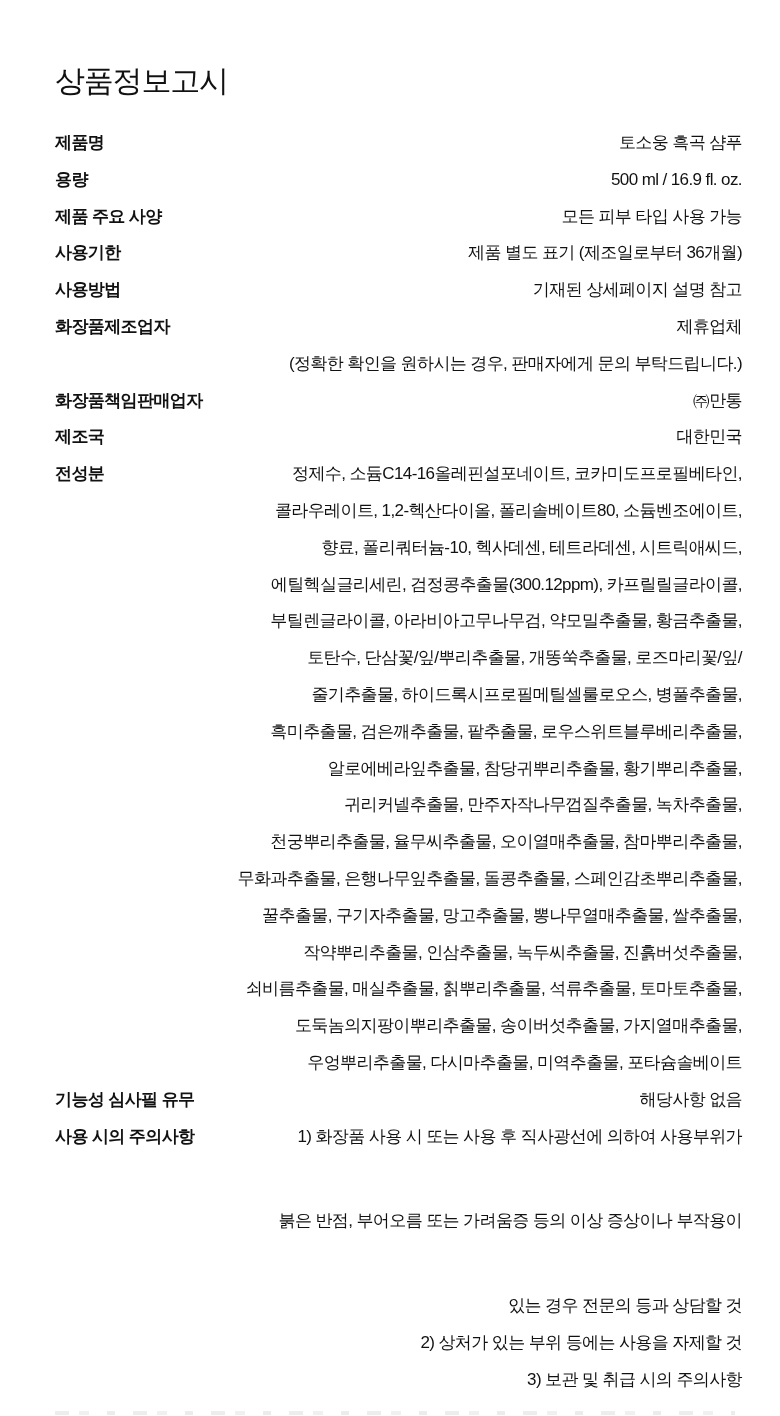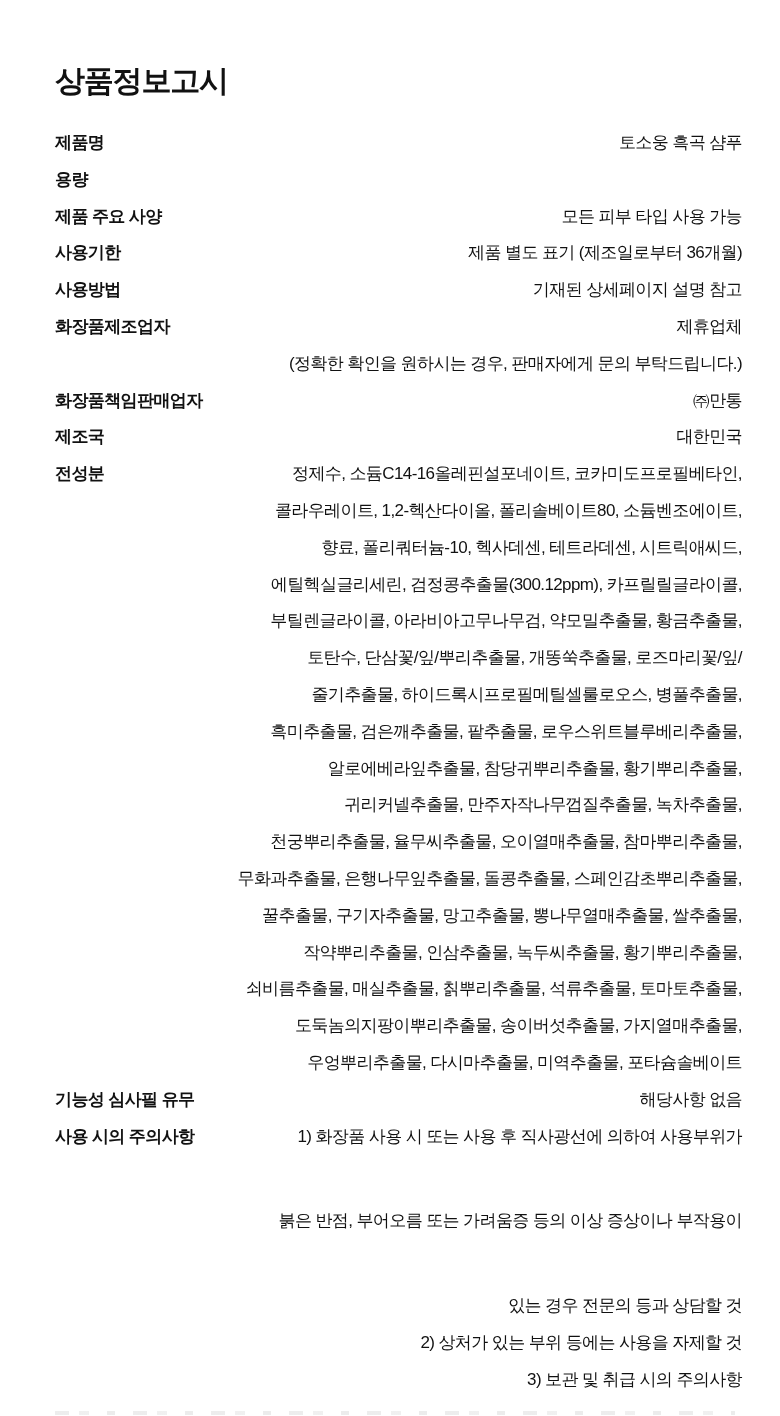--- a/index.html
+++ b/index.html
@@ -14,21 +14,21 @@
     font-family: "Liberation Sans", "DejaVu Sans", sans-serif;
     overflow: hidden;
     position: relative;
   }
   .page {
     padding: 64px 38px 0 55px;
   }
   h1.page-title {
     font-size: 30px;
     line-height: 34px;
-    font-weight: 700;
+    font-weight: 400;
     letter-spacing: -1.2px;
     margin: 0 0 27px 0;
   }
   .info-table {
     width: 100%;
   }
   .row {
     display: flex;
     align-items: flex-start;
   }
@@ -76,20 +76,23 @@
 
   <div class="info-table" id="info-table">
       <div class="row">
         <div class="label">제품명</div>
         <div class="value">
           <div class="line">토소웅 흑곡 샴푸</div>
         </div>
       </div>
       <div class="row">
         <div class="label">용량</div>
+        <div class="value">
+          <div class="line">500 ml / 16.9 fl. oz.</div>
+        </div>
       </div>
       <div class="row">
         <div class="label">제품 주요 사양</div>
         <div class="value">
           <div class="line">모든 피부 타입 사용 가능</div>
         </div>
       </div>
       <div class="row">
         <div class="label">사용기한</div>
         <div class="value">
@@ -130,21 +133,21 @@
           <div class="line">에틸헥실글리세린, 검정콩추출물(300.12ppm), 카프릴릴글라이콜,</div>
           <div class="line">부틸렌글라이콜, 아라비아고무나무검, 약모밀추출물, 황금추출물,</div>
           <div class="line">토탄수, 단삼꽃/잎/뿌리추출물, 개똥쑥추출물, 로즈마리꽃/잎/</div>
           <div class="line">줄기추출물, 하이드록시프로필메틸셀룰로오스, 병풀추출물,</div>
           <div class="line">흑미추출물, 검은깨추출물, 팥추출물, 로우스위트블루베리추출물,</div>
           <div class="line">알로에베라잎추출물, 참당귀뿌리추출물, 황기뿌리추출물,</div>
           <div class="line">귀리커넬추출물, 만주자작나무껍질추출물, 녹차추출물,</div>
           <div class="line">천궁뿌리추출물, 율무씨추출물, 오이열매추출물, 참마뿌리추출물,</div>
           <div class="line">무화과추출물, 은행나무잎추출물, 돌콩추출물, 스페인감초뿌리추출물,</div>
           <div class="line">꿀추출물, 구기자추출물, 망고추출물, 뽕나무열매추출물, 쌀추출물,</div>
-          <div class="line">작약뿌리추출물, 인삼추출물, 녹두씨추출물, 황기뿌리추출물,</div>
+          <div class="line">작약뿌리추출물, 인삼추출물, 녹두씨추출물, 진흙버섯추출물,</div>
           <div class="line">쇠비름추출물, 매실추출물, 칡뿌리추출물, 석류추출물, 토마토추출물,</div>
           <div class="line">도둑놈의지팡이뿌리추출물, 송이버섯추출물, 가지열매추출물,</div>
           <div class="line">우엉뿌리추출물, 다시마추출물, 미역추출물, 포타슘솔베이트</div>
         </div>
       </div>
       <div class="row">
         <div class="label">기능성 심사필 유무</div>
         <div class="value">
           <div class="line">해당사항 없음</div>
         </div>

